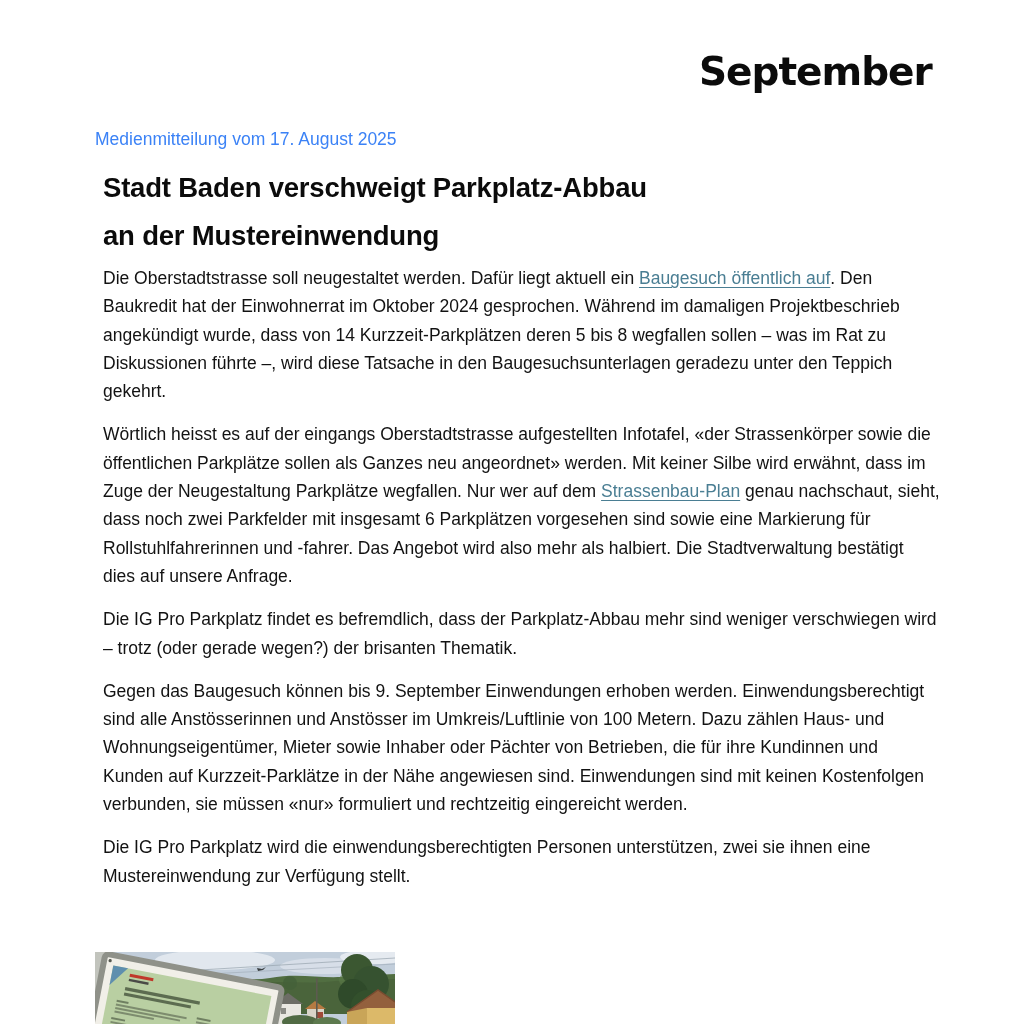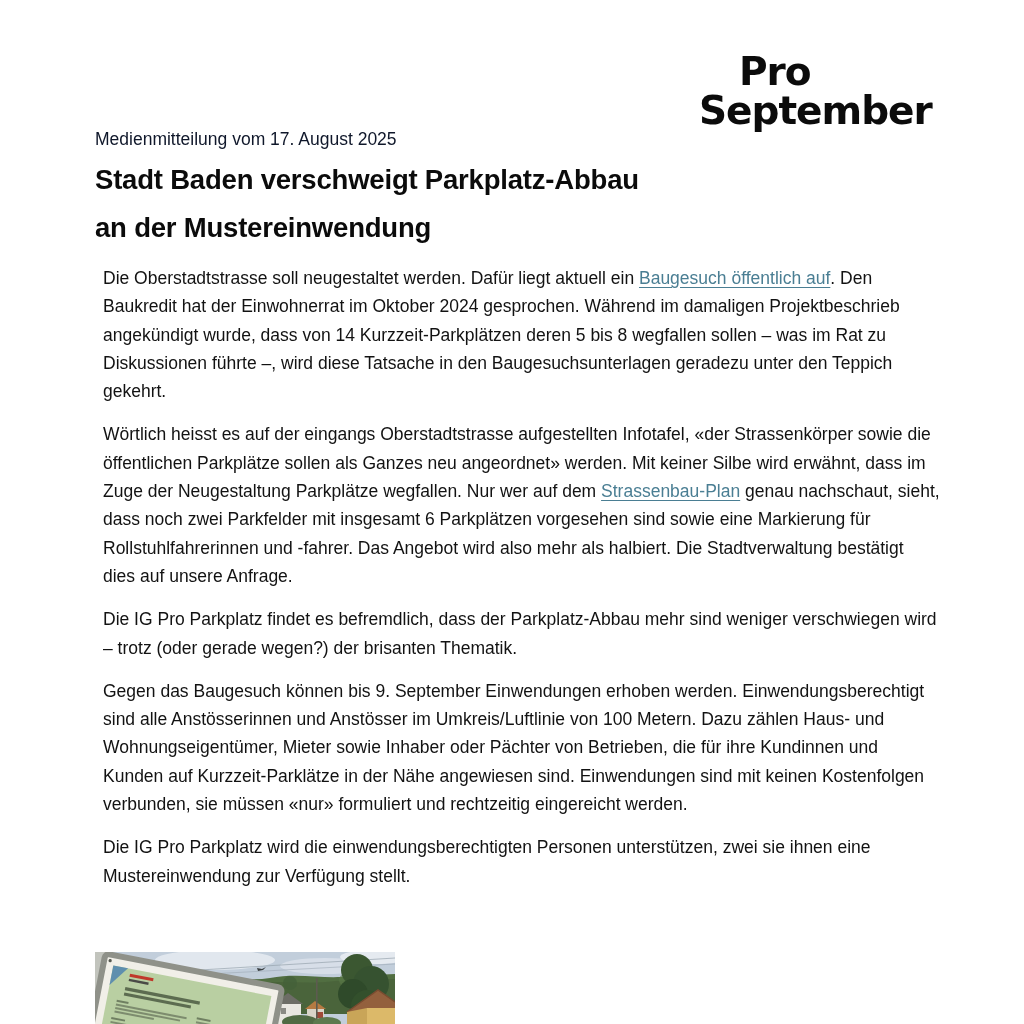--- a/index.html
+++ b/index.html
@@ -7,24 +7,24 @@
     width:1024px;height:1024px;background:#ffffff;position:relative;overflow:hidden;
     font-family:"Liberation Sans",sans-serif;color:#111111;
   }
   .logo{
     position:absolute;left:699px;top:52px;
     font-family:"DejaVu Sans",sans-serif;font-weight:bold;
     font-size:39px;line-height:39px;color:#0b0b0b;letter-spacing:-1px;white-space:nowrap;
   }
   .logo-line1{padding-left:40px;}
   .dateline{
-    position:absolute;left:95px;top:129px;font-size:17.5px;color:#0f172a;
+    position:absolute;left:95px;top:129px;font-size:17.5px;color:#3b82f6;
   }
   h1.headline{
-    position:absolute;left:95px;top:156px;margin:0;width:860px;
+    position:absolute;left:95px;top:156px;margin:8px;width:860px;
     font-size:27.5px;line-height:48px;font-weight:bold;color:#0b0b0b;
     letter-spacing:-0.2px;
   }
   .article{
     position:absolute;left:95px;top:264px;width:845px;
     font-size:17.5px;line-height:28.3px;color:#121212;
   }
   .article p{margin:0 0 15px 8px;}
   a.doclink{
     color:var(--link-color,#4a7e93);text-decoration:underline;cursor:pointer;
@@ -33,21 +33,20 @@
   .photo{
     position:absolute;left:95px;top:952px;width:300px;height:72px;overflow:hidden;
     background:#c3cfda;
   }
   .photo svg{display:block;}
 </style>
 </head>
 <body style="--link-color: #4a7e93;">
 
 <div class="logo">
-  <div class="logo-line1">Pro</div>
   <div class="logo-line2">September</div>
 </div>
 
 <div class="dateline">Medienmitteilung vom 17. August 2025</div>
 
 <h1 class="headline"><span>Stadt Baden verschweigt Parkplatz-Abbau</span><br><span>an der Mustereinwendung</span></h1>
 
 <div class="article" id="article-body">
     <p><span>Die Oberstadtstrasse soll neugestaltet werden. Dafür liegt aktuell ein </span><a class="doclink">Baugesuch öffentlich auf</a><span>. Den Baukredit hat der Einwohnerrat im Oktober 2024 gesprochen. Während im damaligen Projektbeschrieb angekündigt wurde, dass von 14 Kurzzeit-Parkplätzen deren 5 bis 8 wegfallen sollen – was im Rat zu Diskussionen führte –, wird diese Tatsache in den Baugesuchsunterlagen geradezu unter den Teppich gekehrt.</span></p>
     <p><span>Wörtlich heisst es auf der eingangs Oberstadtstrasse aufgestellten Infotafel, «der Strassenkörper sowie die öffentlichen Parkplätze sollen als Ganzes neu angeordnet» werden. Mit keiner Silbe wird erwähnt, dass im Zuge der Neugestaltung Parkplätze wegfallen. Nur wer auf dem </span><a class="doclink">Strassenbau-Plan</a><span> genau nachschaut, sieht, dass noch zwei Parkfelder mit insgesamt 6 Parkplätzen vorgesehen sind sowie eine Markierung für Rollstuhlfahrerinnen und -fahrer. Das Angebot wird also mehr als halbiert. Die Stadtverwaltung bestätigt dies auf unsere Anfrage.</span></p>

